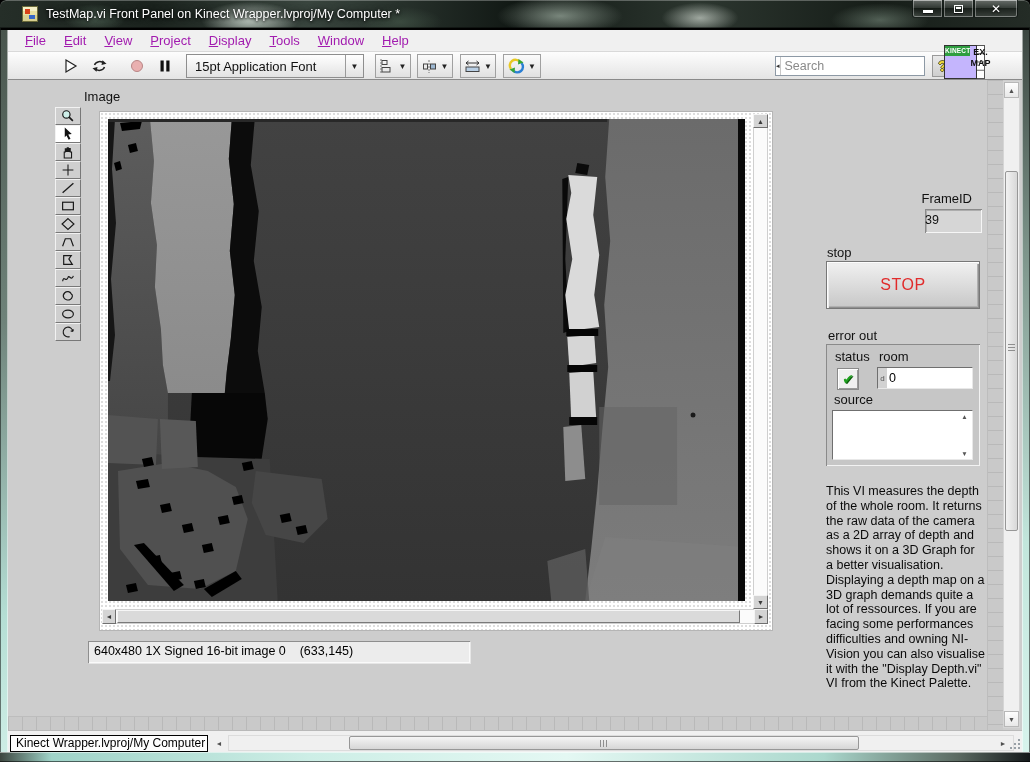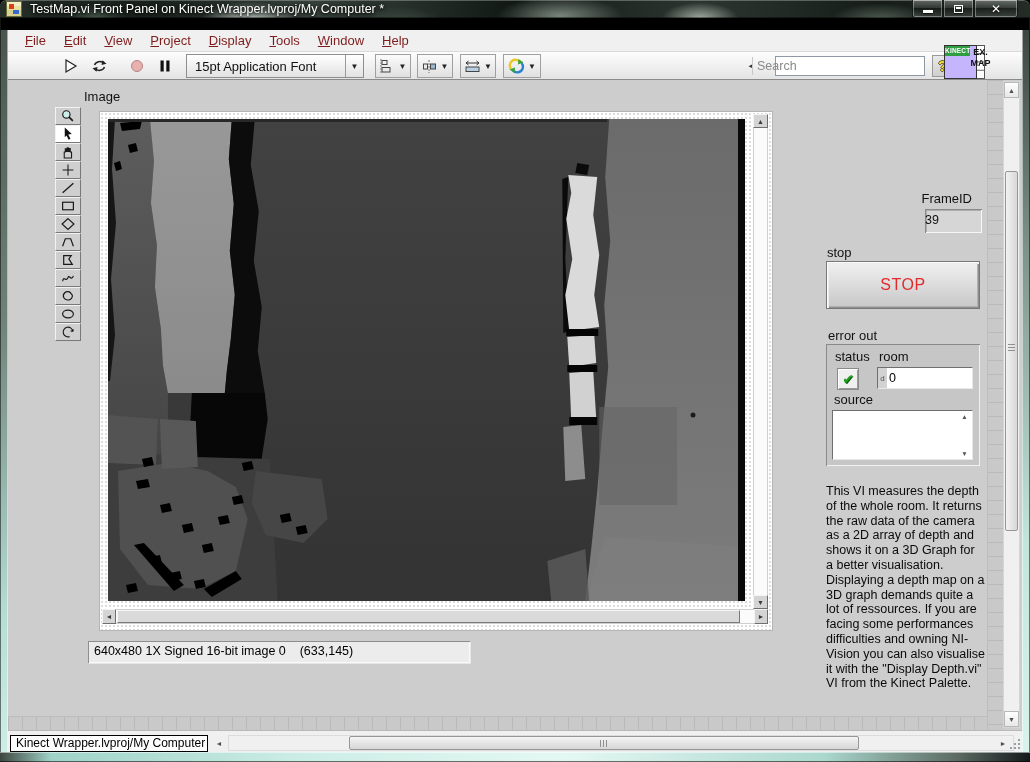--- a/index.html
+++ b/index.html
@@ -1,31 +1,31 @@
 <!DOCTYPE html>
 <html><head>
 <meta charset="utf-8">
 <style>
   html,body{margin:0;padding:0;background:#000;width:1030px;height:762px;overflow:hidden;
     font-family:"Liberation Sans","DejaVu Sans",sans-serif;-webkit-font-smoothing:antialiased;}
   *{box-sizing:border-box;}
   .window{position:relative;width:1030px;height:762px;border-radius:6px 6px 0 0;overflow:hidden;
     box-shadow:inset 0 0 0 1px #101512;}
   
-  .titlebar{position:absolute;left:0;top:0;width:1030px;height:18px;border-radius:6px 6px 0 0;
+  .titlebar{position:absolute;left:0;top:0;width:1030px;height:28px;border-radius:6px 6px 0 0;
     background:
       radial-gradient(70px 26px at 250px 20px, rgba(225,238,228,.8), transparent 70%),
       radial-gradient(90px 28px at 560px 16px, rgba(200,218,203,.55), transparent 70%),
       radial-gradient(55px 22px at 700px 18px, rgba(235,243,234,.6), transparent 70%),
       radial-gradient(70px 24px at 880px 20px, rgba(130,150,135,.55), transparent 70%),
       radial-gradient(45px 20px at 95px 18px, rgba(110,138,118,.5), transparent 70%),
       radial-gradient(60px 22px at 400px 22px, rgba(70,90,75,.6), transparent 70%),
       linear-gradient(90deg,#252e28,#1b231e 15%,#39453e 30%,#111814 50%,#2c362f 68%,#161d18 85%,#242c26);
     box-shadow:inset 0 1px 0 rgba(255,255,255,.28), inset 0 -1px 0 rgba(0,0,0,.4);
-    display:flex;align-items:center;padding-left:6px;}
+    display:flex;align-items:center;padding-left:22px;}
   .vi-doc-icon{width:16px;height:16px;margin-right:8px;border:1px solid #6a6a3a;background:
      linear-gradient(180deg,#f3efc6 0 30%, #e8e0a0 30% 55%, #d8d090 55%);position:relative;flex:0 0 auto;}
   .vi-doc-icon:before{content:"";position:absolute;left:2px;top:2px;width:5px;height:5px;background:#d84018;}
   .vi-doc-icon:after{content:"";position:absolute;right:2px;bottom:2px;width:6px;height:4px;background:#3868c8;}
   .title-text{color:#fff;font-size:12.5px;text-shadow:0 1px 3px #000,0 0 6px rgba(0,0,0,.8);white-space:nowrap;}
   .win-buttons{position:absolute;top:0;right:12px;display:flex;height:18px;}
   .win-btn{width:31px;height:18px;border:1px solid rgba(15,22,18,.85);border-top:none;
     background:linear-gradient(rgba(255,255,255,.32),rgba(255,255,255,.10) 45%,rgba(0,0,0,.18) 50%,rgba(255,255,255,.12));
     box-shadow:inset 0 0 0 1px rgba(255,255,255,.35);display:flex;align-items:center;justify-content:center;}
   .win-btn.first{border-radius:0 0 0 3px;}
@@ -38,37 +38,37 @@
   .border-left{position:absolute;left:0;top:30px;width:8px;height:732px;
     background:linear-gradient(180deg,#49554d,#6f837a 40%,#b4ded4 80%,#cfeee6);box-shadow:inset 1px 0 0 rgba(0,0,0,.5),inset -1px 0 0 rgba(255,255,255,.5);}
   .border-right{position:absolute;right:0;top:30px;width:8px;height:732px;
     background:linear-gradient(180deg,#3c4641,#7d948a 30%,#c2e6dc 70%,#d8f4ed);box-shadow:inset -1px 0 0 rgba(0,0,0,.5),inset 1px 0 0 rgba(255,255,255,.5);}
   .border-bottom{position:absolute;left:0;bottom:0;width:1030px;height:10px;
     background:linear-gradient(90deg,#3c463f 0,#9fd3c8 5%,#cdeee6 30%,#e4f8f3 55%,#abd8cd 80%,#5b6a62 93%,#14181a 100%);
     box-shadow:inset 0 -1px 0 rgba(0,0,0,.55),inset 0 1px 0 rgba(255,255,255,.5);}
   
   .menubar{position:absolute;left:8px;top:30px;width:1014px;height:22px;background:#f0f0f0;
     display:flex;align-items:center;padding-left:8px;border-bottom:1px solid #d9d9d9;}
-  .menu-item{display:inline-block;padding:0 9px;font-size:13px;color:#7f1d1d;line-height:21px;}
+  .menu-item{display:inline-block;padding:0 9px;font-size:13px;color:#a21caf;line-height:21px;}
   .menu-item::first-letter{text-decoration:underline;}
   
   .toolbar{position:absolute;left:8px;top:52px;width:1014px;height:28px;
     background:linear-gradient(#fdfdfd,#e4e4e4);border-bottom:1px solid #8a8a8a;}
   .tb-btn{position:absolute;top:2px;width:26px;height:24px;border:1px solid transparent;
     display:flex;align-items:center;justify-content:center;}
   .tb-btn svg{display:block;}
   .font-box{position:absolute;left:178px;top:2px;width:178px;height:24px;border:1px solid #8e8e8e;
     background:linear-gradient(#fff,#e2e2e2);display:flex;align-items:center;}
   .font-box .fname{flex:1;font-size:13px;color:#111;padding-left:8px;white-space:nowrap;}
   .font-box .fdrop{width:18px;height:100%;border-left:1px solid #9a9a9a;display:flex;align-items:center;justify-content:center;font-size:8px;color:#222;}
   .drop-btn{position:absolute;top:2px;width:36px;height:24px;border:1px solid #a0a0a0;background:linear-gradient(#fbfbfb,#e0e0e0);
     display:flex;align-items:center;justify-content:center;gap:3px;}
   .drop-btn .caret{font-size:8px;color:#222;}
   .search-box{position:absolute;left:767px;top:4px;width:150px;height:20px;background:#fff;border:1px solid #8d99a5;
-    display:flex;align-items:center;justify-content:flex-end;}
+    display:flex;align-items:center;}
   .search-scope{width:12px;height:100%;display:flex;align-items:center;justify-content:center;font-size:7px;color:#333;border-right:1px solid #c8c8c8;}
   .search-input{flex:1;border:none;outline:none;font-size:12.5px;color:#333;padding:0 4px;background:transparent;
     font-family:"Liberation Sans",sans-serif;}
   .search-input::placeholder{color:#8a8a8a;}
   .help-btn{position:absolute;left:924px;top:3px;width:21px;height:22px;border:1px solid #9a9a9a;background:linear-gradient(#e9e9e9,#cfcfcf);
     display:flex;align-items:center;justify-content:center;font-size:14px;font-weight:bold;color:#f2dc3c;
     text-shadow:1px 0 #6a6130,-1px 0 #6a6130,0 1px #6a6130,0 -1px #6a6130;}
   .connector-pane{position:absolute;left:952px;top:45px;width:33px;height:34px;background:#fff;border:1px solid #555;z-index:6;
     background-image:linear-gradient(#555 1px,transparent 1px),linear-gradient(90deg,#555 1px,transparent 1px);
     background-size:8px 8.25px;background-position:-1px -1px;}

